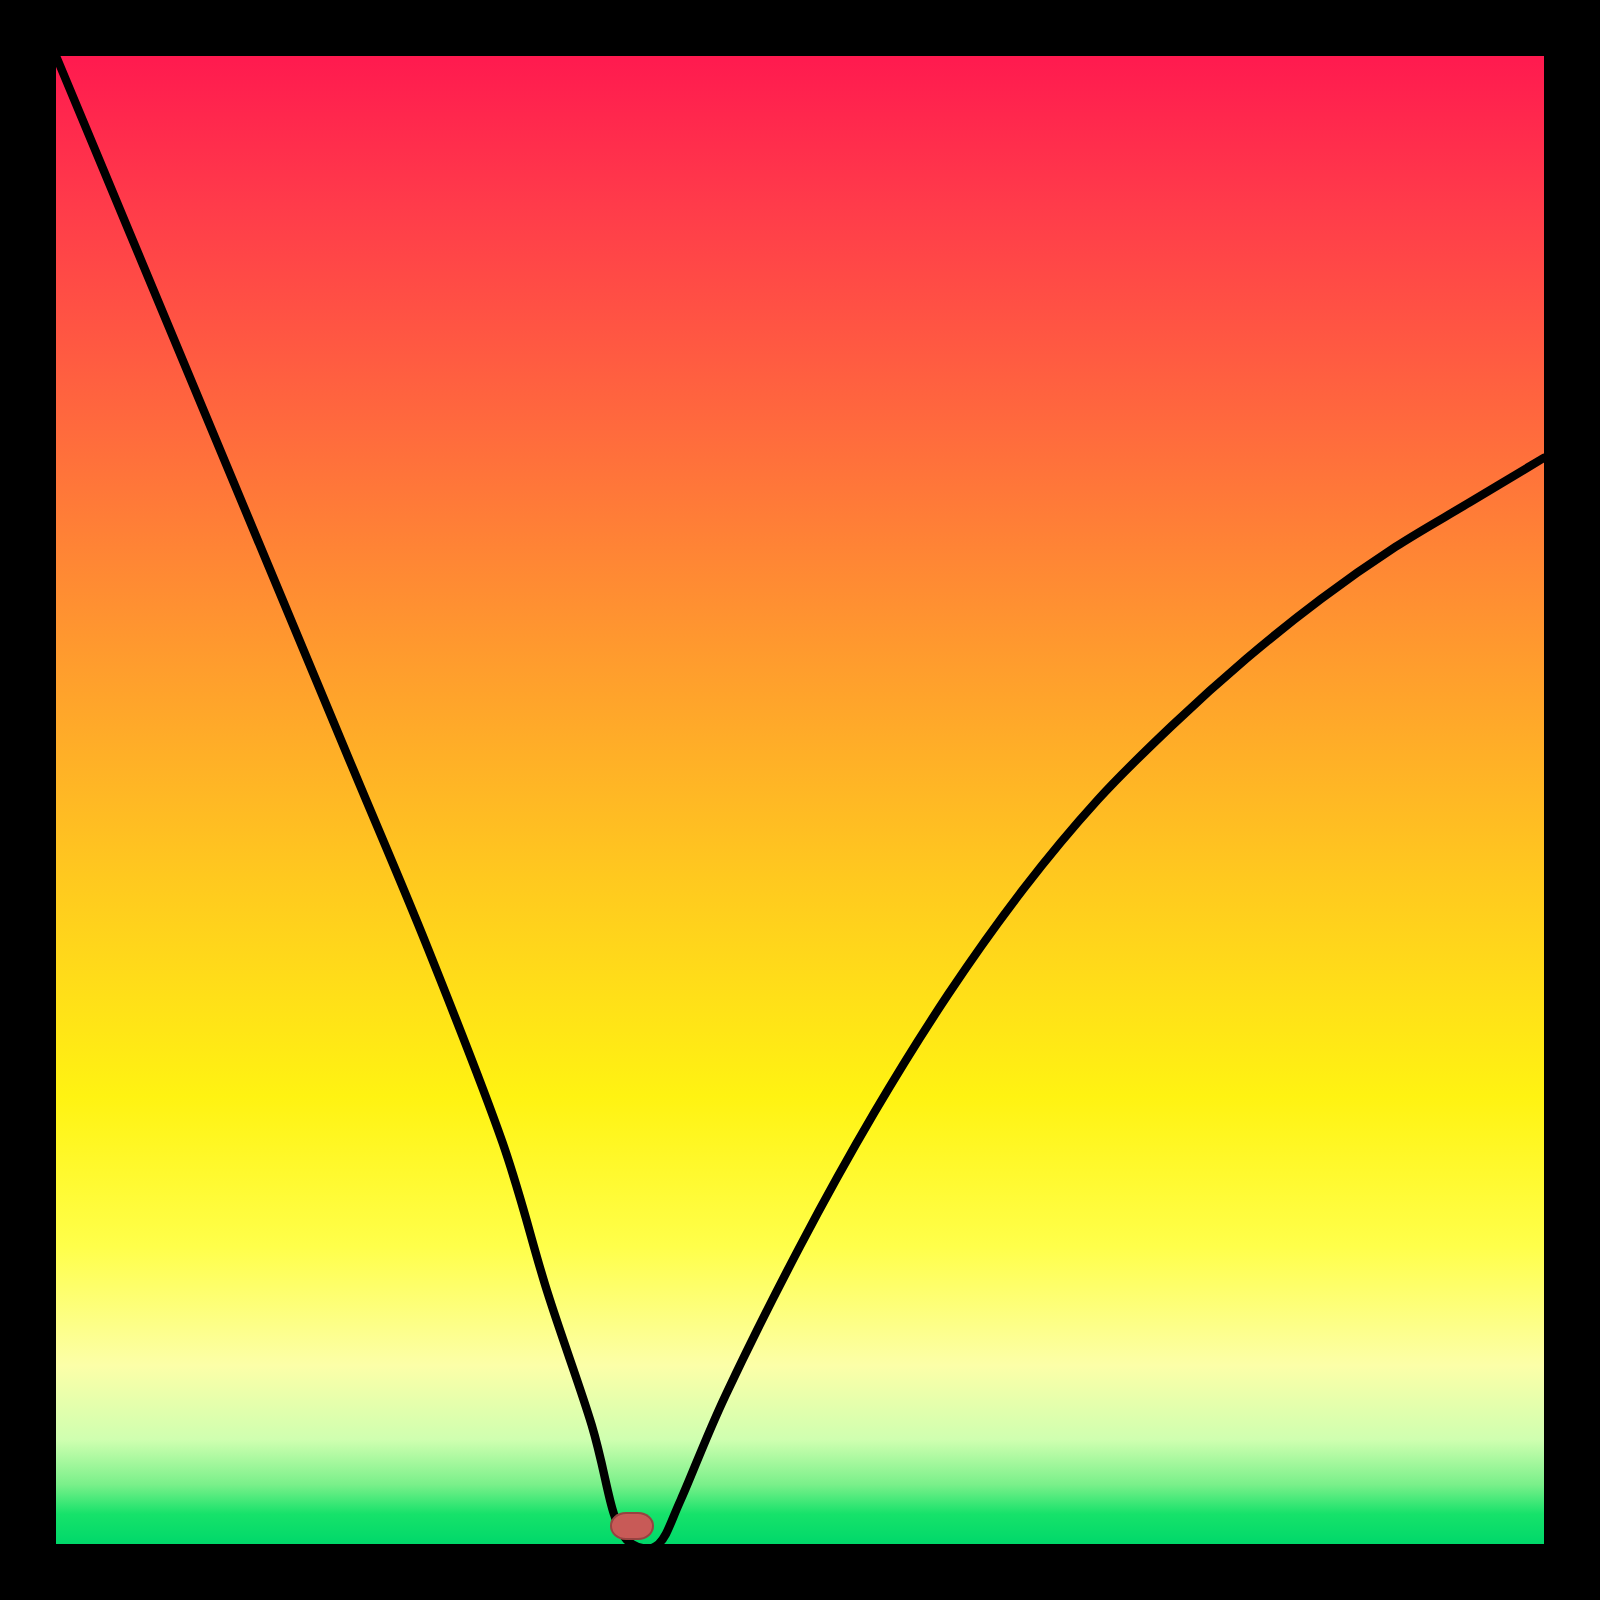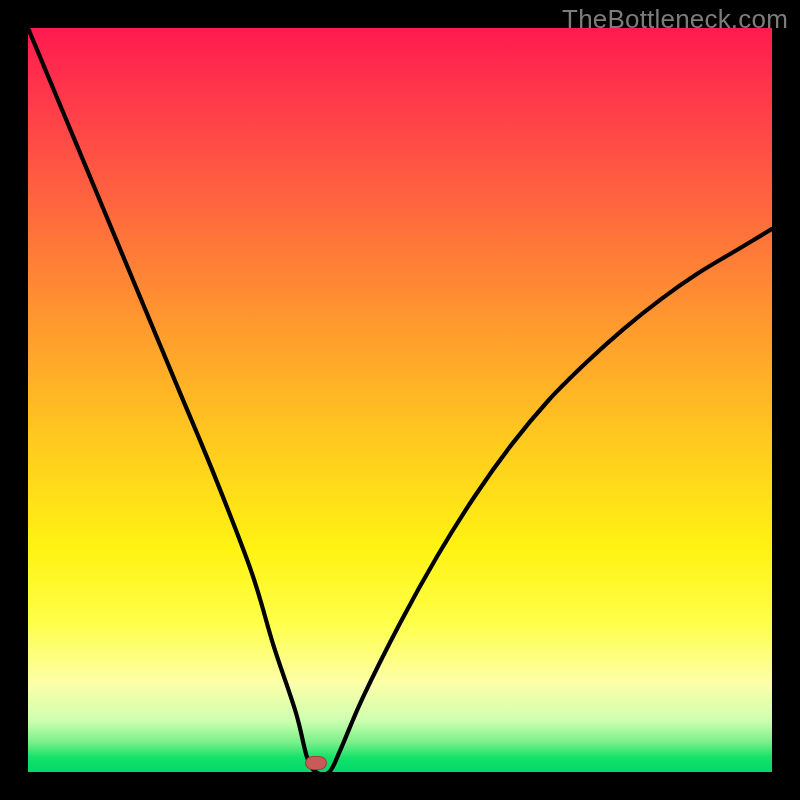--- a/index.html
+++ b/index.html
@@ -71,14 +71,13 @@
 </head>
 <body>
 
 <div class="frame">
   <div class="plot-area">
     <svg class="curve" viewBox="0 0 744 744" preserveAspectRatio="none">
       <path id="curve-path" fill="none" stroke="#000" stroke-width="4.2" stroke-linecap="round" stroke-linejoin="round" d="M 0,0 C 6.2,14.879999999999995 24.800000000000004,59.51999999999998 37.2,89.27999999999997 C 49.6,119.03999999999996 62.00000000000001,148.79999999999995 74.4,178.55999999999995 C 86.80000000000001,208.31999999999994 99.19999999999999,238.07999999999996 111.6,267.84 C 124,297.59999999999997 136.4,327.36 148.8,357.12 C 161.20000000000002,386.88 173.6,415.4 186,446.4 C 198.4,477.4 213.27999999999997,514.6 223.2,543.12 C 233.12,571.64 238.08,593.96 245.52,617.52 C 252.96,641.0799999999999 262.26,665.88 267.84,684.48 C 273.41999999999996,703.08 275.652,719.2 279,729.12 C 282.348,739.04 284.20799999999997,741.52 287.928,744 C 291.648,746.48 297.228,747.72 301.32,744 C 305.412,740.28 306.9,734.0799999999999 312.47999999999996,721.68 C 318.05999999999995,709.28 324.88,690.6800000000001 334.8,669.6 C 344.72,648.52 359.6,618.76 372,595.2 C 384.4,571.6400000000001 396.80000000000007,549.32 409.20000000000005,528.24 C 421.6,507.16 434,487.32000000000005 446.4,468.72 C 458.79999999999995,450.12 471.20000000000005,432.76 483.6,416.64 C 496,400.52 508.4,385.64 520.8,372 C 533.1999999999999,358.36 545.6,346.5799999999999 558,334.79999999999995 C 570.4,323.02 582.8000000000001,311.86 595.2,301.32 C 607.6,290.78 620,280.86 632.4,271.56 C 644.8,262.26 657.2,253.57999999999998 669.6,245.51999999999998 C 682,237.45999999999998 694.4,230.64000000000004 706.8,223.20000000000005 C 719.1999999999999,215.76000000000005 737.8,204.6 744,200.88"></path>
     </svg>
     <div id="marker" class="marker" style="left: 276.928px; top: 728.072px;"></div>
   </div>
-  <div class="watermark">TheBottleneck.com</div>
 </div>
 
 </body></html>

